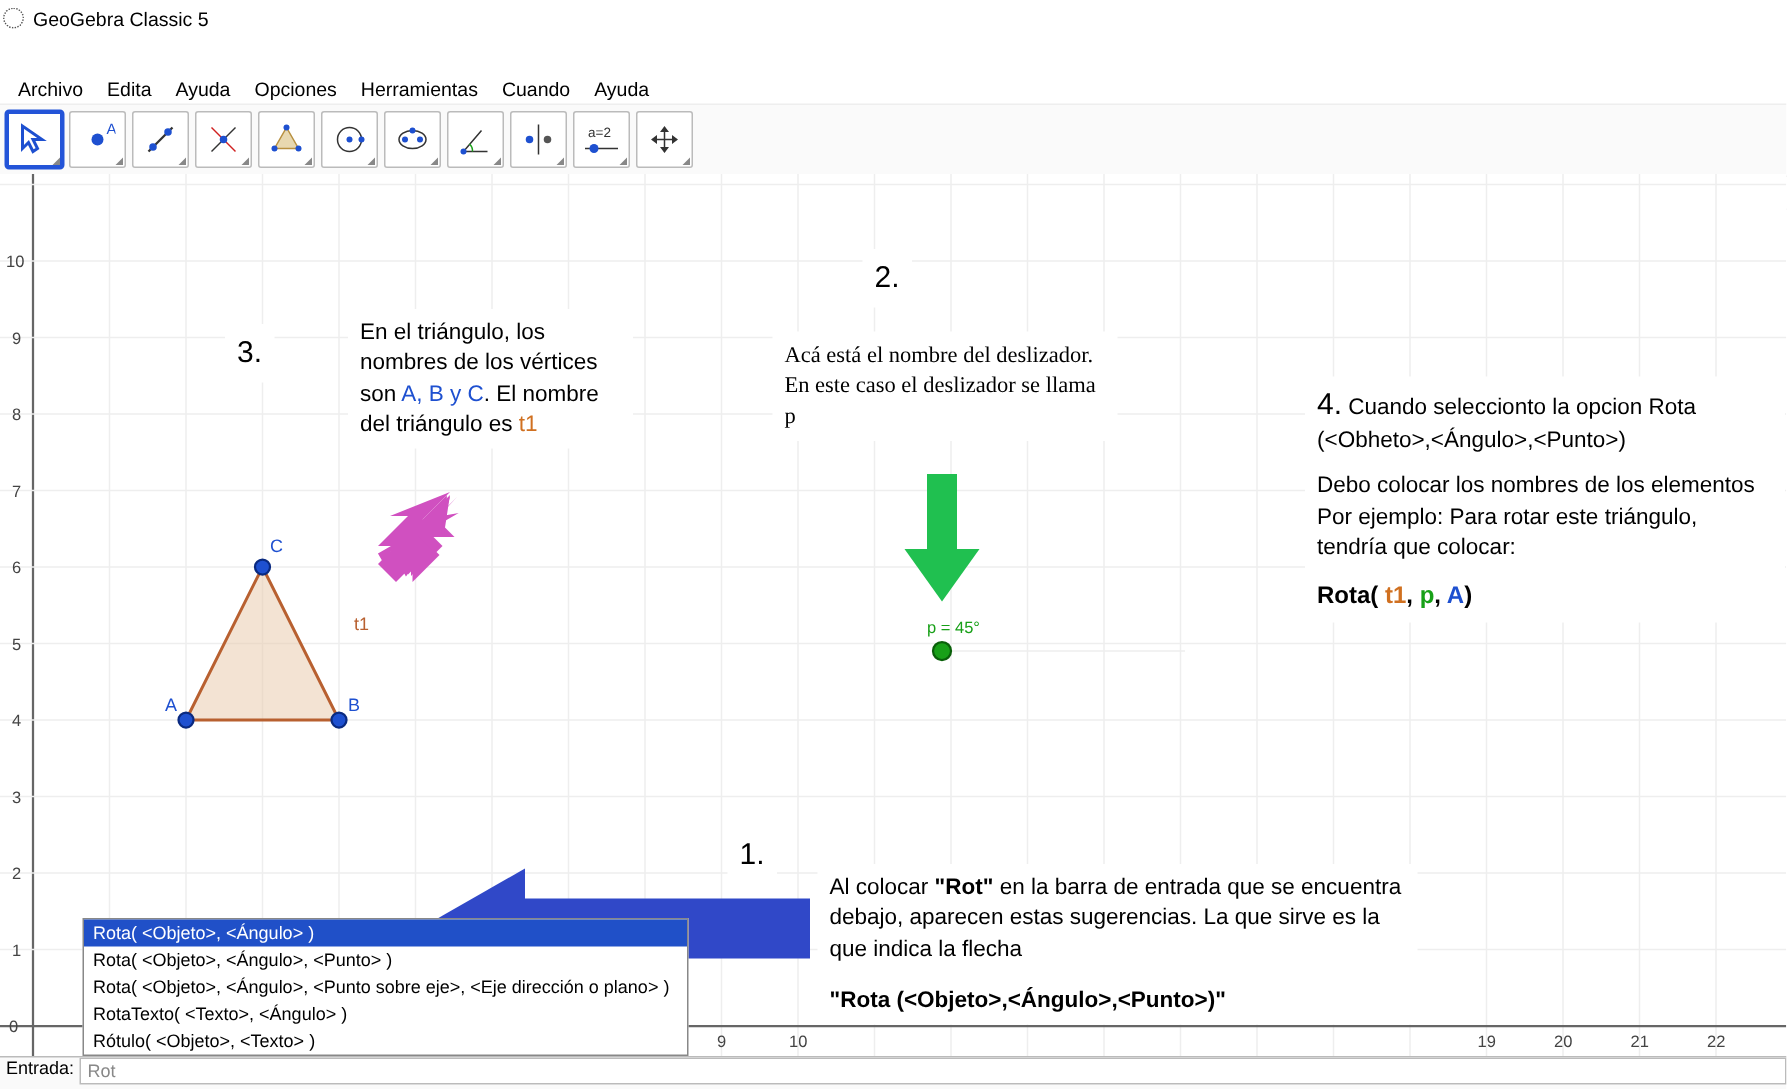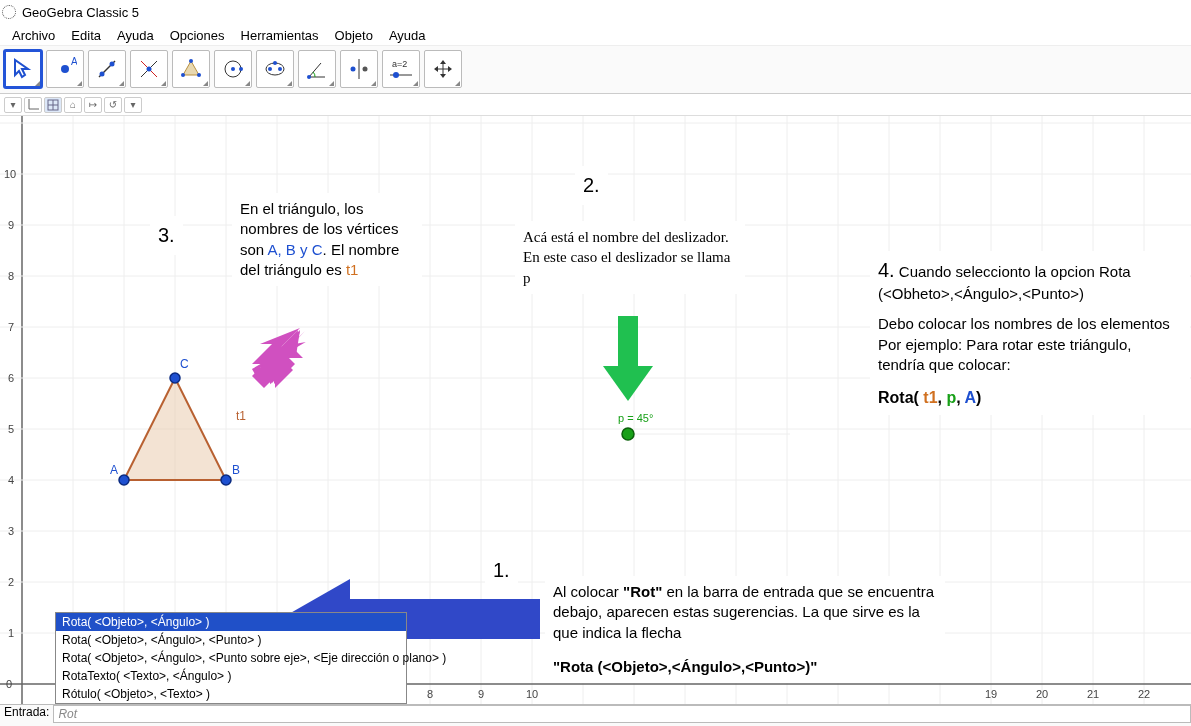--- a/index.html
+++ b/index.html
@@ -1,37 +1,37 @@
 <!DOCTYPE html>
 <html><head>
 <meta charset="utf-8">
 <style>
   * { box-sizing: border-box; margin: 0; padding: 0; }
   body { font-family: Arial, sans-serif; font-size: 13px; background: #fff; width: 1191px; height: 726px; overflow: hidden; position: relative; }
   .titlebar { display: flex; align-items: center; padding: 4px 2px; font-size: 13px; height: 24px; }
   .titlebar .logo { width: 14px; height: 14px; border: 1.5px dotted #555; border-radius: 50%; margin-right: 6px; }
-  .menubar { display: flex; gap: 4px; padding: 2px 6px; font-size: 13px; height: 22px; border-bottom: 1px solid #eee; }
+  .menubar { display: flex; gap: 4px; padding: 2px 6px; font-size: 13px; height: 22px; border-bottom: 1px solid #eee; margin-top: 24px; }
   .menubar span { padding: 2px 6px; cursor: default; }
   .toolbar { display: flex; gap: 4px; padding: 4px; border-bottom: 1px solid #ccc; background: #fafafa; height: 48px; }
   .tool { width: 38px; height: 38px; border: 1px solid #bbb; border-radius: 2px; display: flex; align-items: center; justify-content: center; background: #fff; position: relative; cursor: pointer; }
   .tool.selected { outline: 3px solid #2354d8; outline-offset: -2px; }
   .tool .dd { position: absolute; bottom: 1px; right: 1px; width: 0; height: 0; border-left: 5px solid transparent; border-bottom: 5px solid #888; }
   .subbar { display: flex; gap: 2px; padding: 2px 4px; border-bottom: 1px solid #ddd; height: 22px; align-items: center; background: #fff; }
   .subbtn { width: 18px; height: 16px; border: 1px solid #ccc; border-radius: 2px; display:flex;align-items:center;justify-content:center; font-size:10px; color:#666;}
   .canvas { position: absolute; left: 0; top: 116px; right: 0; bottom: 22px; background: #fff; overflow: hidden; }
   .grid { position: absolute; inset: 0; }
   .grid line { stroke: #eee; stroke-width: 1; }
   .grid line.axis { stroke: #666; stroke-width: 1.5; }
   .tick-label { font-size: 11px; fill: #444; }
   .note-box { position: absolute; background: #fff; padding: 6px 8px; font-size: 15px; line-height: 1.35; }
   .note-num { font-size: 20px; font-weight: normal; }
   .input-bar { position: absolute; left: 0; right: 0; bottom: 0; height: 22px; display: flex; align-items: flex-start; border-top: 1px solid #bbb; font-size: 12px; background: #fafafa;}
   .input-bar .label { padding: 0 4px; }
-  .input-bar input { flex: 1; border: 1px solid #bbb; height: 18px; padding: 0 4px; font-size: 12px; color: #888; font-style: italic; background:#fff;}
-  .suggest { position: absolute; left: 55px; bottom: 22px; width: 352px; background: #fff; border: 1px solid #888; font-size: 12px; z-index: 20;}
+  .input-bar input { flex: 1; border: 1px solid #bbb; height: 18px; padding: 0 4px; font-size: 12px; color: #888; background:#fff;}
+  .suggest { position: absolute; left: 55px; bottom: 22px; width: 404px; background: #fff; border: 1px solid #888; font-size: 12px; z-index: 20;}
   .suggest div { padding: 2px 6px; white-space: nowrap; }
   .suggest div.sel { background: #2050c8; color: #fff; }
   .arrow-green { position:absolute; }
   .arrow-magenta { position:absolute; }
   .arrow-blue { position:absolute; z-index:15;}
   .point { fill:#1e50d0; stroke:#0a2a80; stroke-width:1.5; }
   .point-label { font-size:12px; fill:#1e50d0; }
   .tri { fill:#e8c8a8; fill-opacity:0.5; stroke:#b86030; stroke-width:2; }
   .tri-label { font-size:12px; fill:#b86030; }
   .slider-track { stroke:#c8e8c8; stroke-width:4; }
@@ -45,21 +45,21 @@
   <span class="logo"></span>
   <span>GeoGebra Classic 5</span>
 </div>
 
 <div class="menubar">
   <span>Archivo</span>
   <span>Edita</span>
   <span>Ayuda</span>
   <span>Opciones</span>
   <span>Herramientas</span>
-  <span>Objeto</span>
+  <span>Cuando</span>
   <span>Ayuda</span>
 </div>
 
 <div class="toolbar">
   <div class="tool selected">
       <svg width="24" height="24">
         <path d="M4 3 L4 18 L8 14 L11 20 L14 18 L11 12 L17 12 Z" fill="none" stroke="#1e50d0" stroke-width="2"></path>
       </svg>
       <span class="dd"></span>
     </div>
@@ -237,21 +237,21 @@
     <text class="point-label" x="232" y="358">B</text>
     <text class="point-label" x="180" y="252">C</text>
     <text class="tri-label" x="236" y="304">t1</text>
 
     <line x1="628" y1="318" x2="790" y2="318" class="slider-track"></line>
     <circle cx="628" cy="318" r="6" class="slider-knob"></circle>
     <text class="slider-label" x="618" y="306">p = 45°</text>
   </svg>
 
   <div class="note-box" style="left:150px; top:100px;"><span class="note-num">3.</span></div>
-  <div class="note-box" style="left:232px; top:77px; width:190px;">
+  <div class="note-box" style="left:232px; top:90px; width:190px;">
     <span>En el triángulo, los nombres de los vértices son </span><span style="color:#1e50d0">A, B y C</span><span>. El nombre del triángulo es </span><span style="color:#d07020">t1</span>
   </div>
 
   <div class="note-box" style="left:575px; top:50px;"><span class="note-num">2.</span></div>
   <div class="note-box" style="left:515px; top:105px; width:230px;font-family:Liberation Serif, serif;">Acá está el nombre del deslizador. En este caso el deslizador se llama p</div>
 
   <div class="note-box" style="left:870px; top:135px; width:320px;">
     <span class="note-num">4.</span><span> Cuando seleccionto la opcion Rota (&lt;Obheto&gt;,&lt;Ángulo&gt;,&lt;Punto&gt;)</span>
     <div style="height:10px"></div>
     <div>Debo colocar los nombres de los elementos</div>

